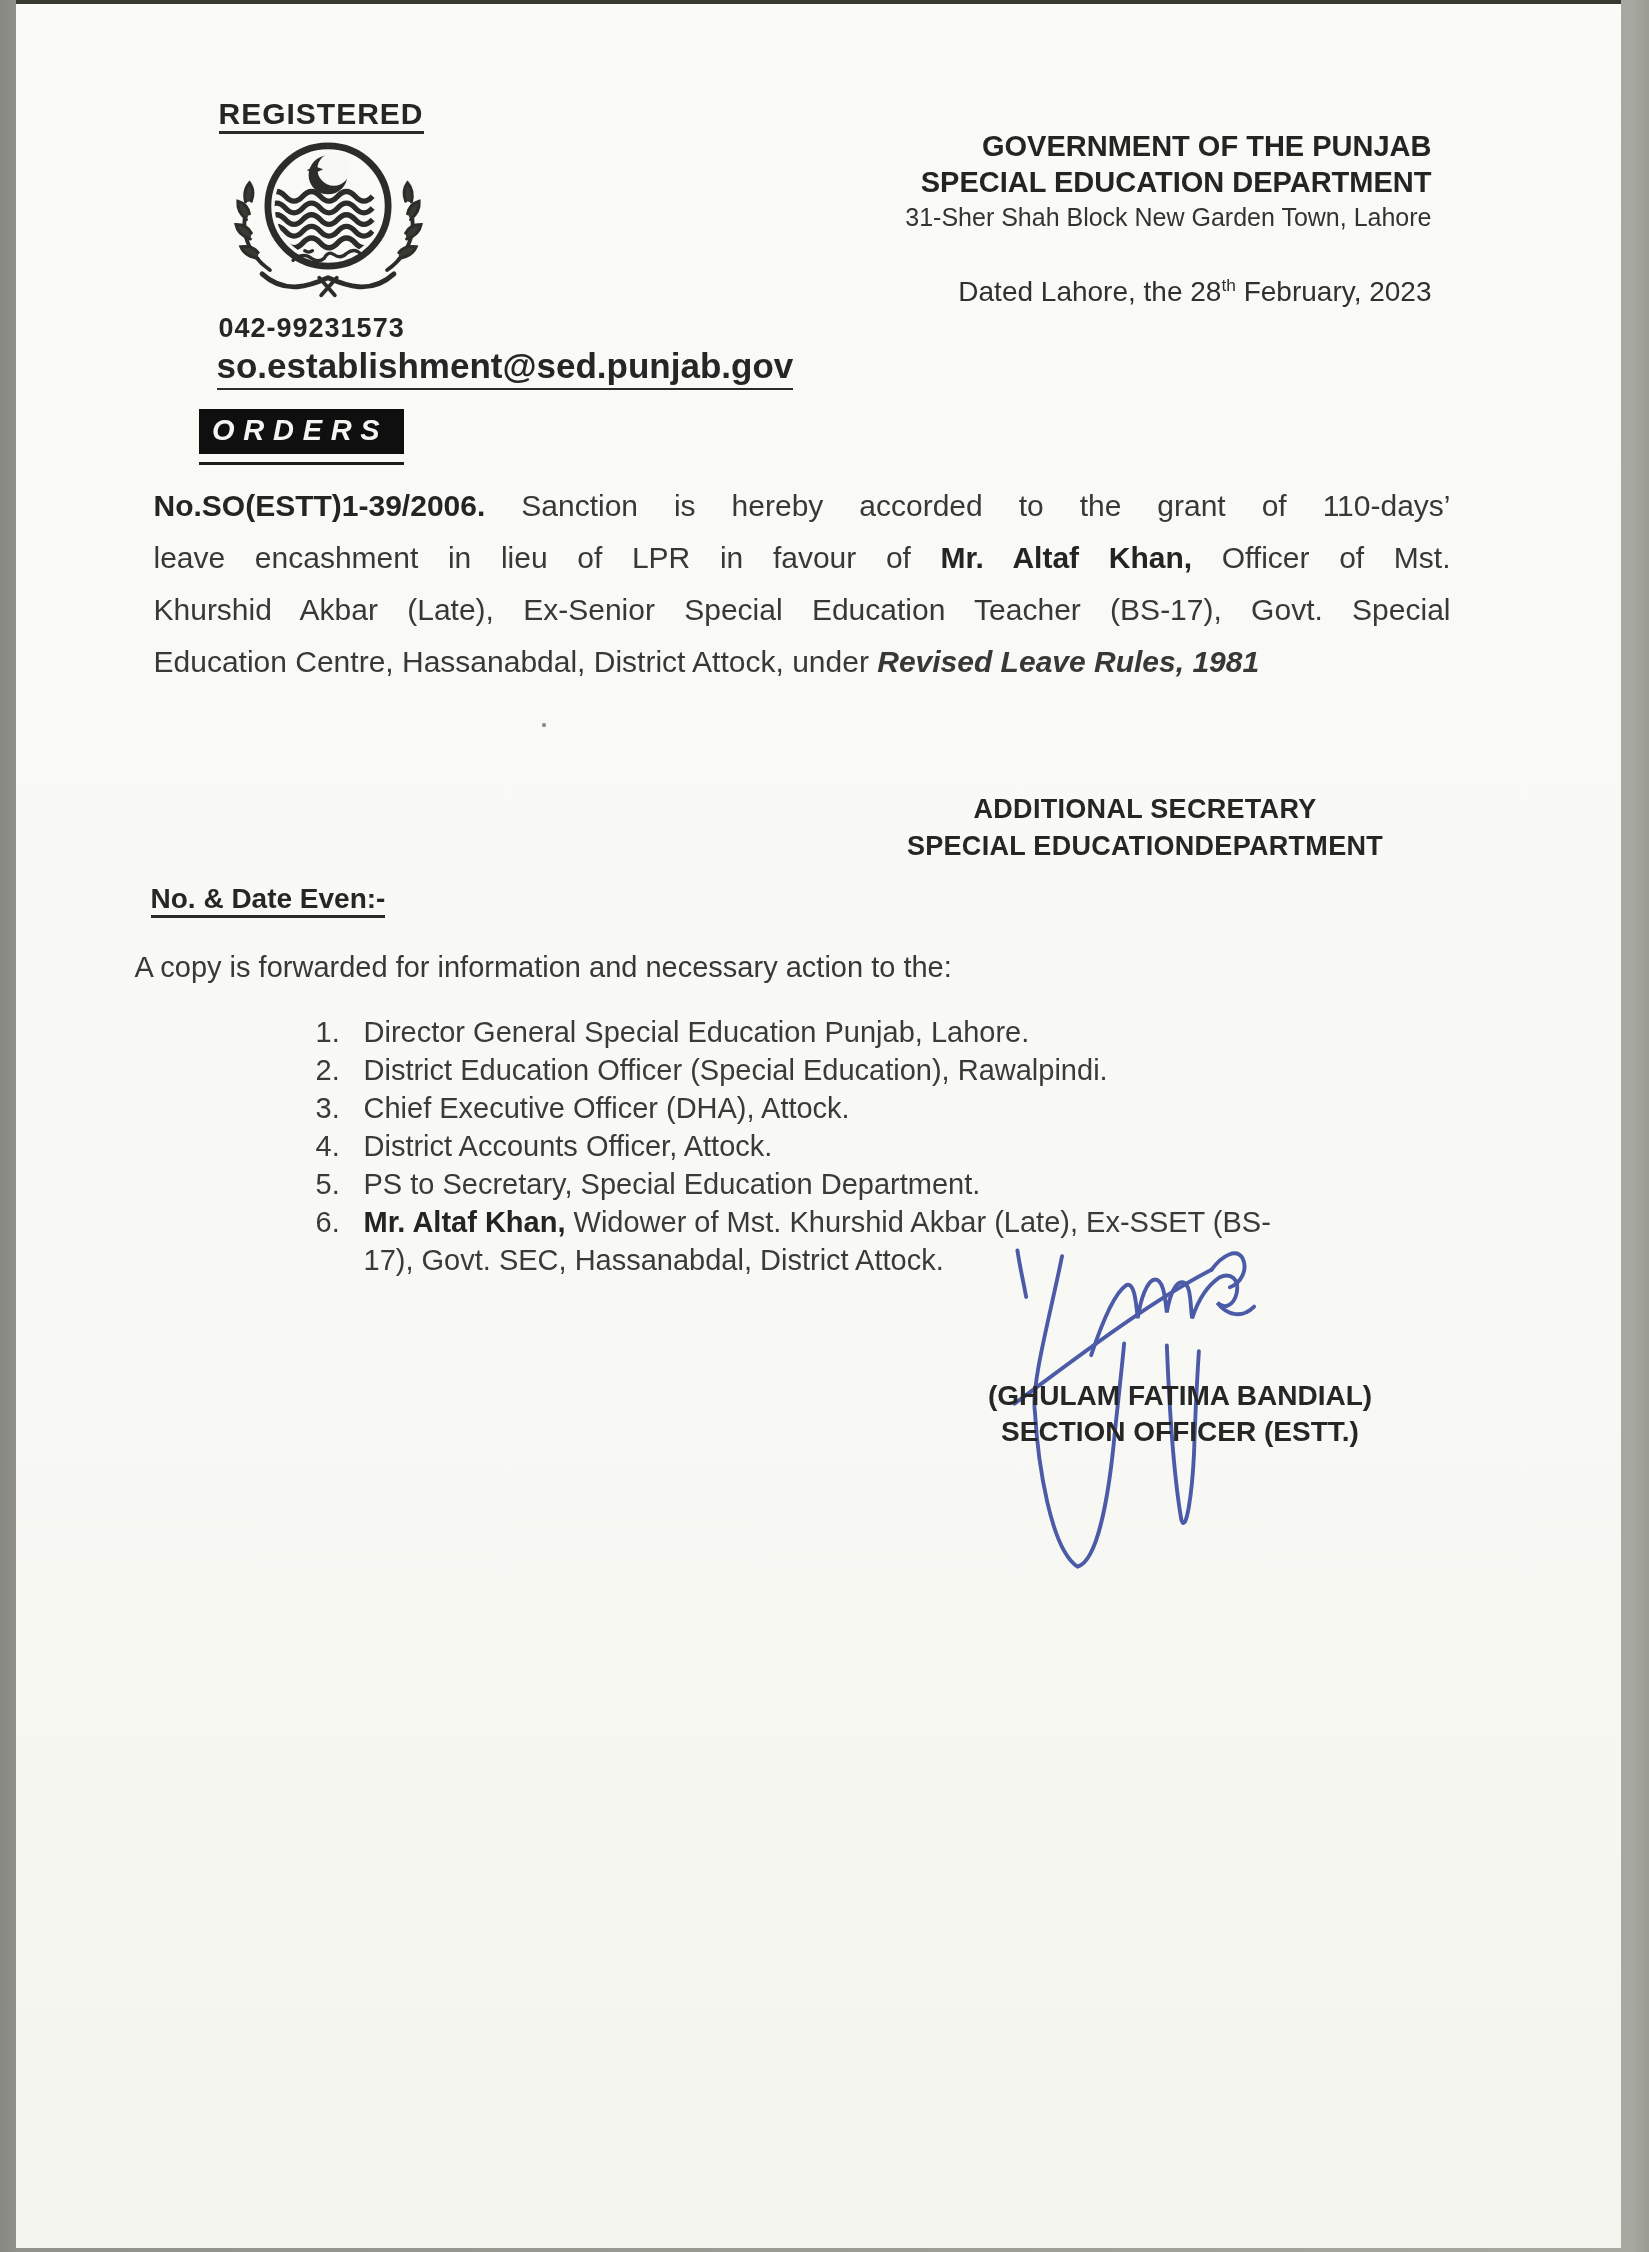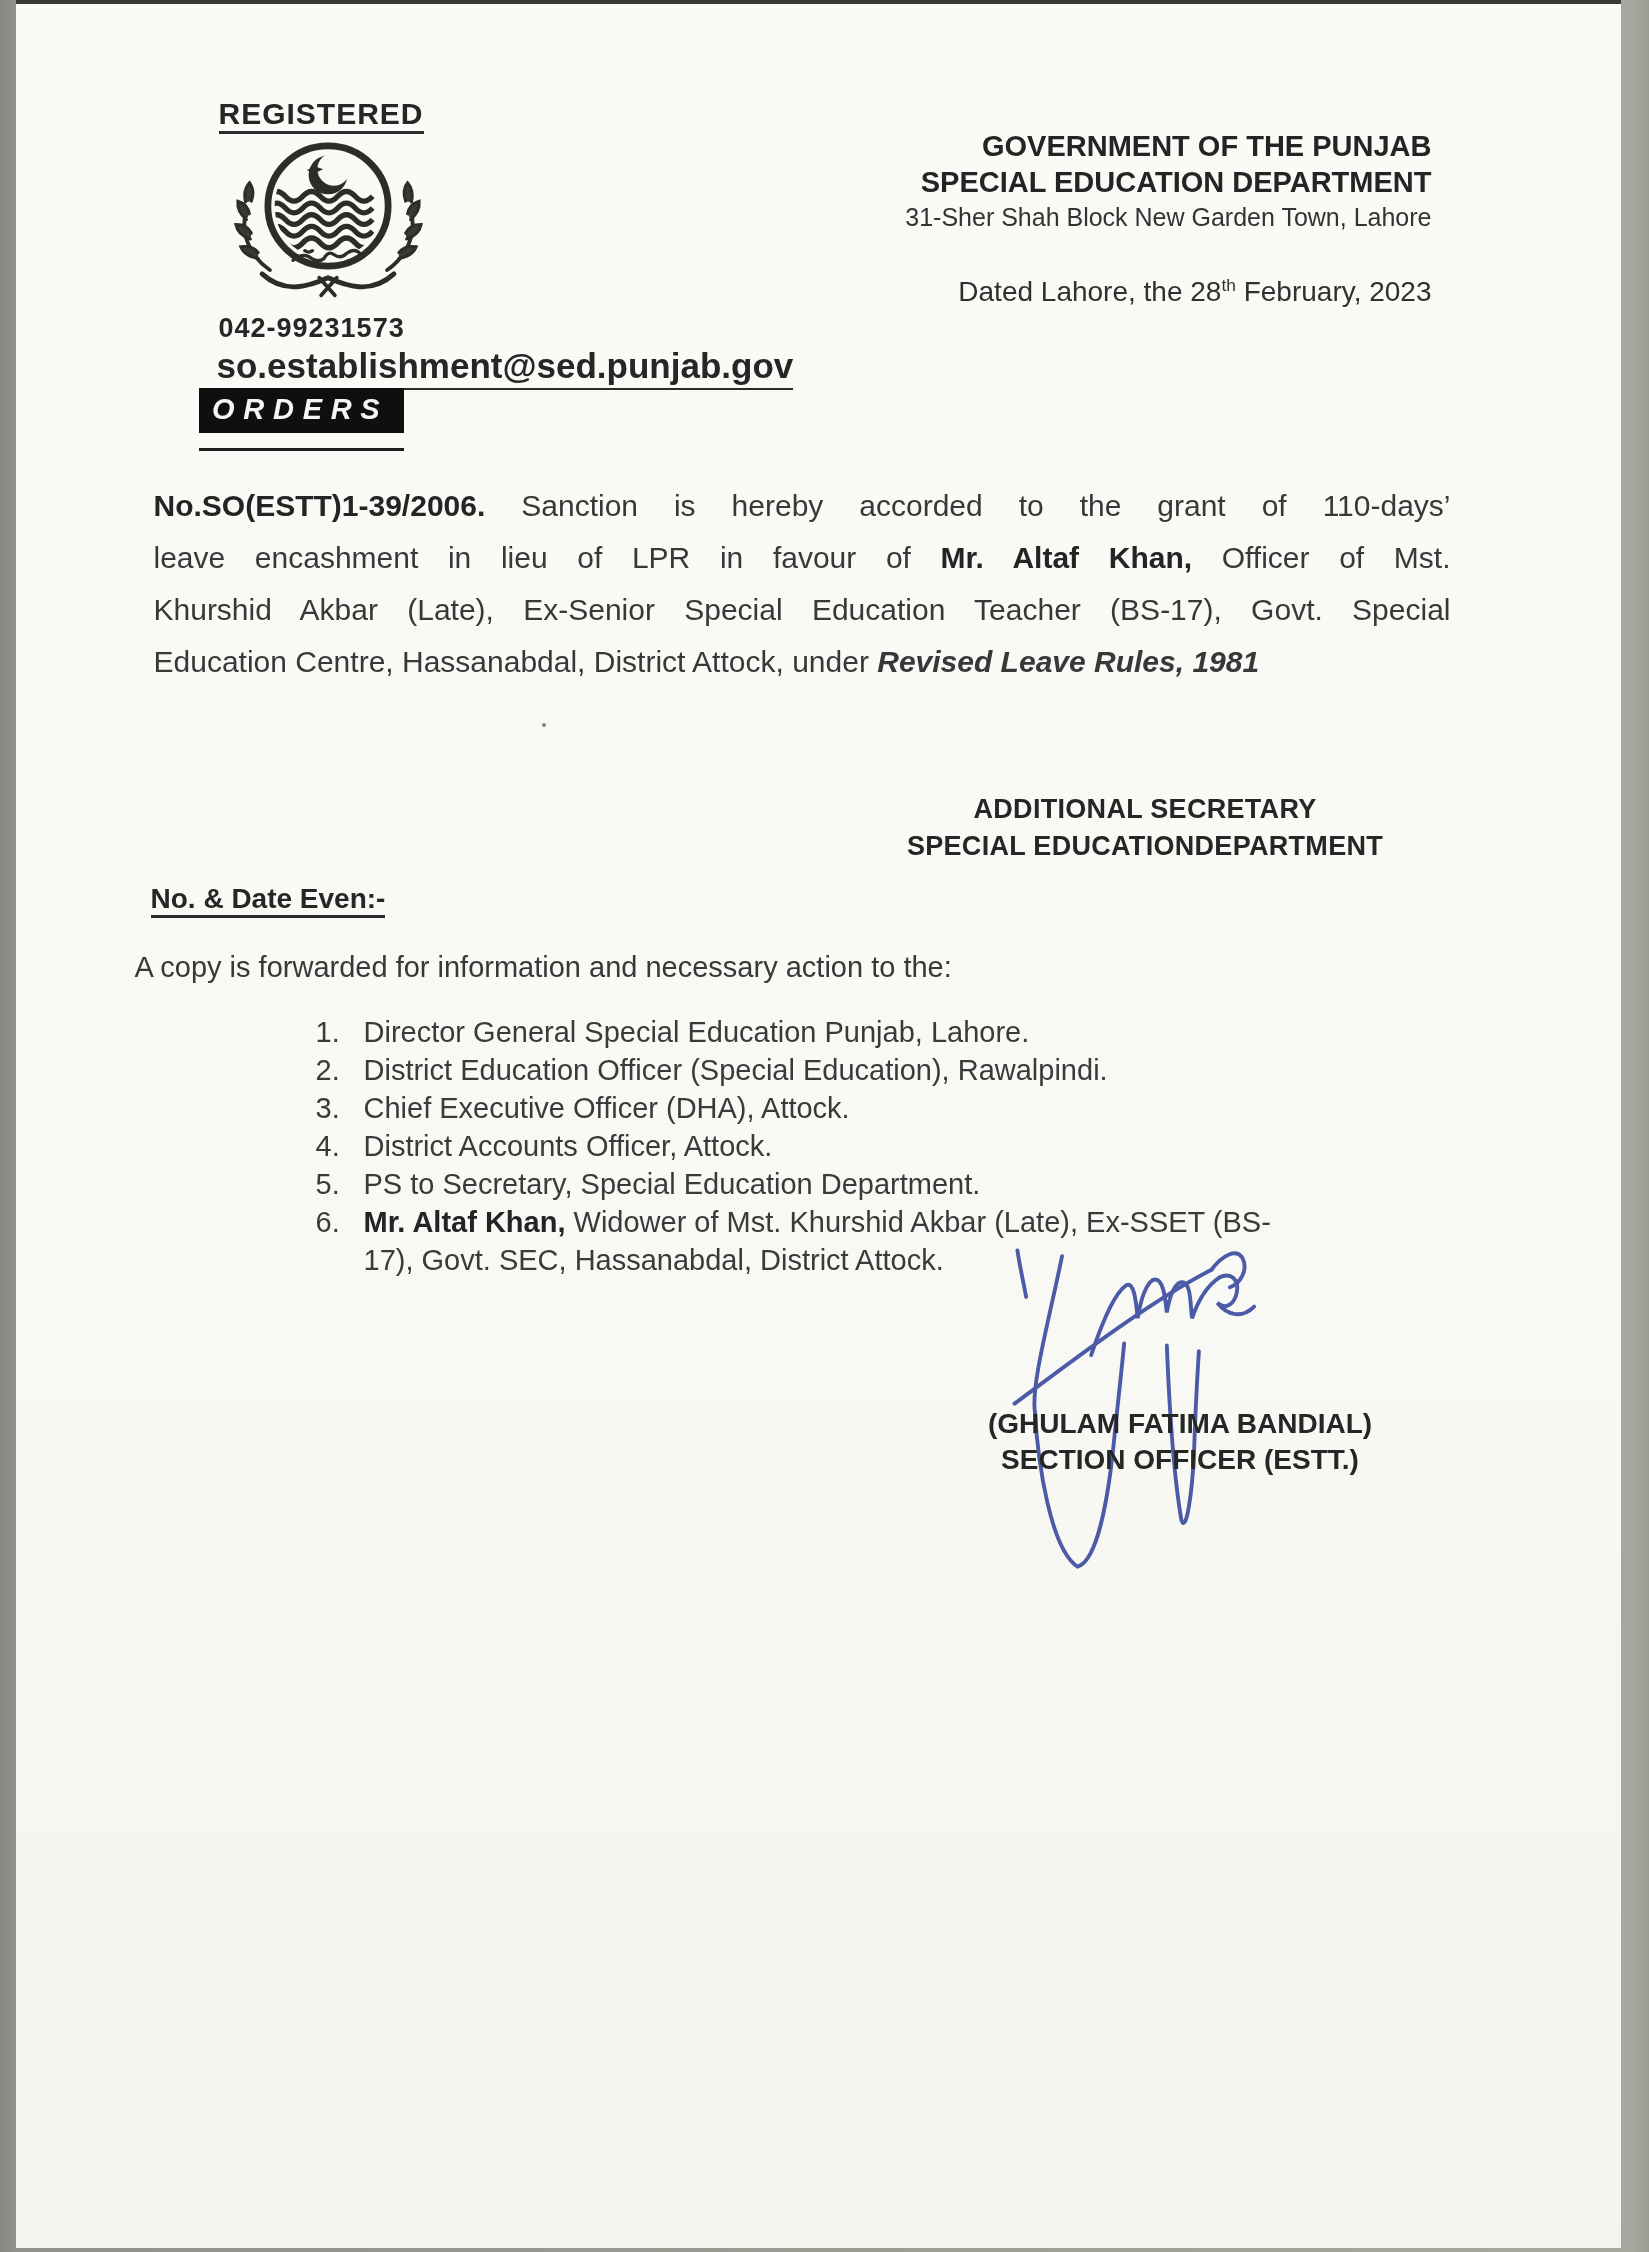--- a/index.html
+++ b/index.html
@@ -21,38 +21,38 @@
   .underline{display:inline-block;border-bottom:3.9px solid #2b2b2b;padding-bottom:0;}
   .registered{left:203px;top:93px;font-size:30px;font-weight:bold;letter-spacing:1px;color:#262626;}
   .contact-phone{left:203px;top:309px;font-size:27px;font-weight:bold;color:#262626;letter-spacing:1px;}
   .contact-email{left:201px;top:342px;font-size:35px;font-weight:bold;color:#262626;}
   .contact-email .underline{border-bottom-width:2.9px;padding-bottom:1.9px;}
   .gov-header{left:737px;top:124px;width:679px;text-align:right;color:#242424;}
   .gov-header .h1{font-size:29px;font-weight:bold;line-height:36px;}
   .gov-header .addr{font-size:25px;line-height:32px;color:#333;margin-top:1px;}
   .gov-header .dated{font-size:28px;color:#303030;margin-top:43px;}
   sup{font-size:0.62em;vertical-align:super;line-height:0;}
-  .orders-wrap{left:183px;top:384px;border-bottom:3.9px solid #1c1c1c;padding-bottom:15px;}
+  .orders-wrap{left:183px;top:405px;border-bottom:3.9px solid #1c1c1c;padding-bottom:8px;}
   .orders-box{
     display:inline-block;background:#0f0f0f;color:#f5f5f2;
     font-size:29px;font-weight:bold;font-style:italic;letter-spacing:8.7px;
     padding:4.9px 15.5px 6.8px 13.6px;
   }
   .order-para{left:138px;top:476px;width:1297px;font-size:30px;line-height:52px;color:#383838;}
   .order-para .jline{text-align:justify;text-align-last:justify;}
   .order-para .lastline{text-align:left;}
   .order-para .b,.copy-list .b{color:#242424;}
   .sig-top{left:790px;top:787px;width:679px;text-align:center;font-size:27px;font-weight:bold;line-height:37px;color:#262626;letter-spacing:0.3px;}
   .no-date{left:135px;top:879px;font-size:28px;font-weight:bold;color:#262626;}
   .copy-intro{left:119px;top:947px;font-size:29px;color:#383838;}
   .copy-list{left:300px;top:1009px;width:1145px;font-size:29px;color:#3a3a3a;}
   .copy-row{display:flex;line-height:38px;}
   .copy-row .num{width:48px;flex:0 0 48px;}
   .copy-row .txt{flex:1;}
-  .sig-bottom{left:849px;top:1374px;width:631px;text-align:center;font-size:28px;font-weight:bold;line-height:36px;color:#262626;margin-top:28px;}
+  .sig-bottom{left:849px;top:1374px;width:631px;text-align:center;font-size:28px;font-weight:bold;line-height:36px;color:#262626;}
   .signature-svg{left:974px;top:1225px;}
   .emblem-svg{left:213px;top:138px;}
   .noise-dot{left:526px;top:719px;width:4.9px;height:3.9px;background:#8b8b84;border-radius:50%;}
 </style>
 </head>
 <body>
 
 <div class="paper">
 
   <div class="abs registered">

